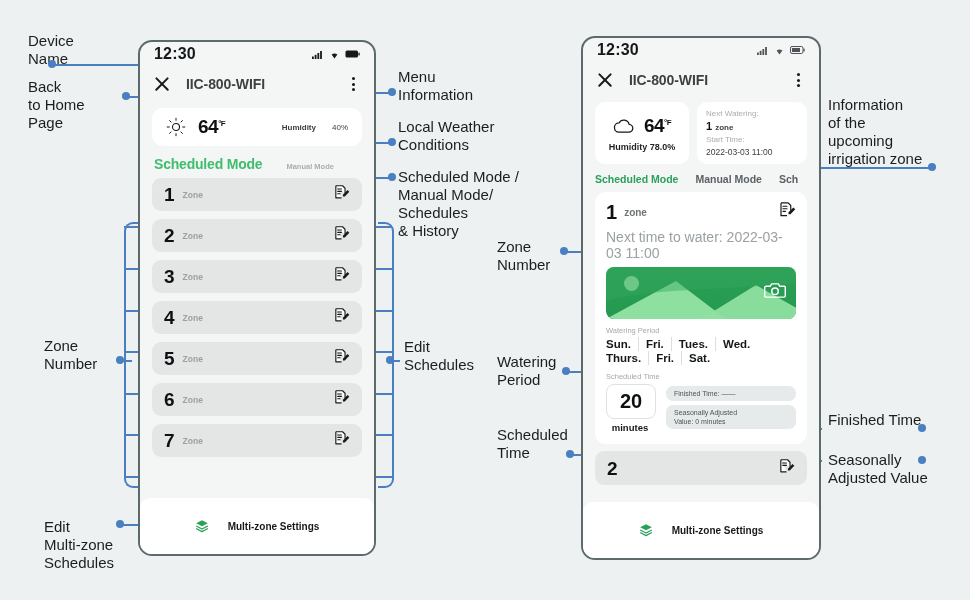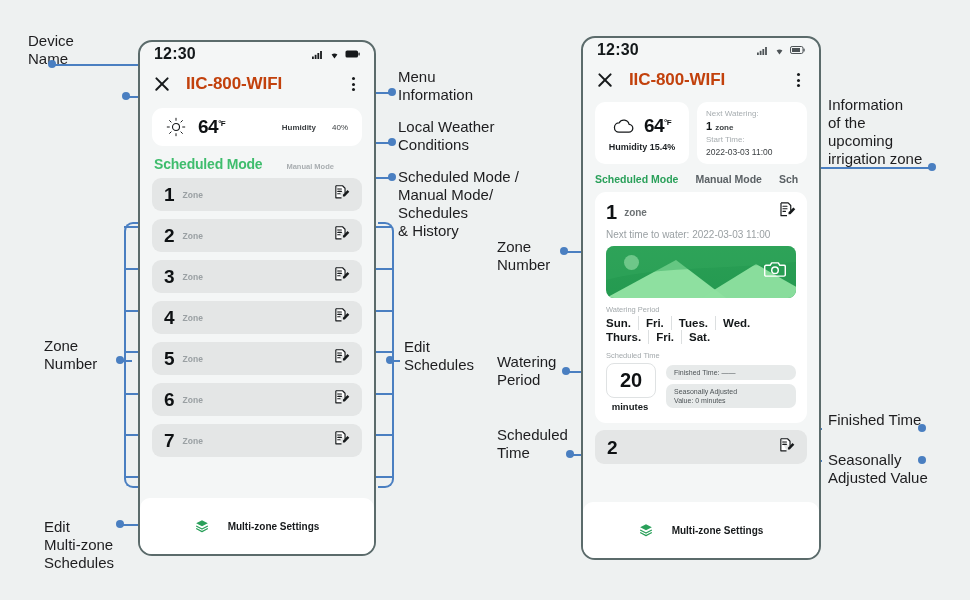--- a/index.html
+++ b/index.html
@@ -58,21 +58,21 @@
   .close-x{
     width:16px;height:16px;position:relative;flex:0 0 auto;cursor:pointer;
   }
   .close-x:before,.close-x:after{
     content:"";position:absolute;left:-1px;top:7px;width:18px;height:2.2px;background:#16191b;border-radius:1px;
   }
   .close-x:before{transform:rotate(45deg);}
   .close-x:after{transform:rotate(-45deg);}
   .devname{
     flex:1;text-align:left;margin-left:16px;
-    font-size:17px;font-weight:bold;color:#c2410c;letter-spacing:-.1px;
+    font-size:14px;font-weight:bold;color:#404040;letter-spacing:-.1px;
   }
   .kebab{width:14px;height:16px;display:flex;flex-direction:column;justify-content:center;align-items:center;gap:2.4px;cursor:pointer;}
   .kebab i{display:block;width:3px;height:3px;border-radius:50%;background:#16191b;}
 
   
   .weather-card{
     margin:6px 12px 0 12px;background:#ffffff;border-radius:11px;height:38px;
     display:flex;align-items:center;padding:0 14px;box-sizing:border-box;
   }
   .temp{font-size:19px;font-weight:bold;color:#0e1113;margin-left:12px;letter-spacing:-.5px;}
@@ -122,21 +122,21 @@
   .r-tabs{display:flex;align-items:center;gap:17px;padding:9px 12px 7px 12px;overflow:hidden;}
   .r-tab{font-size:10.5px;font-weight:bold;color:#5b6165;white-space:nowrap;cursor:pointer;}
   .r-tab.active{color:#2aa05a;}
 
   .r-zone-card{
     margin:0 12px 7px 12px;background:#fff;border-radius:11px;padding:9px 11px 11px 11px;box-sizing:border-box;
   }
   .r-zhead{display:flex;align-items:center;}
   .r-znum{font-size:20px;font-weight:bold;color:#0e1113;line-height:1;}
   .r-zword{font-size:10px;color:#6d7275;margin-left:7px;font-weight:bold;}
-  .r-next-water{font-size:10px;color:#9aa0a3;margin-top:6px;}
+  .r-next-water{font-size:14px;color:#9aa0a3;margin-top:6px;}
 
   .hero{
     margin-top:6px;height:52px;border-radius:8px;position:relative;overflow:hidden;
     background:linear-gradient(180deg,#2a9e55 0%,#249a50 100%);
   }
   .hero .cam{position:absolute;right:10px;top:14px;}
   .hero .sun{position:absolute;left:18px;top:9px;width:15px;height:15px;border-radius:50%;background:#9fe0ae;}
 
   .sec-lbl{font-size:7.5px;color:#a4aaad;margin-top:7px;}
   .days{display:flex;flex-wrap:wrap;margin-top:2px;}
@@ -164,20 +164,23 @@
 
 <div class="stage">
 
   <div class="anno" style="left:28px;top:24px;margin-top:8px;">Device
 Name</div>
   <div class="lead h" style="left:52px;top:64px;width:178px;"></div>
   <div class="lead v" style="left:228px;top:64px;height:32px;"></div>
   <div class="dot" style="left:48px;top:60px;"></div>
   <div class="dot" style="left:224px;top:92px;"></div>
 
+  <div class="anno" style="left:28px;top:78px;">Back
+to Home
+Page</div>
   <div class="lead h" style="left:126px;top:96px;width:40px;"></div>
   <div class="dot" style="left:122px;top:92px;"></div>
   <div class="dot" style="left:160px;top:92px;"></div>
 
   <div class="anno" style="left:44px;top:337px;">Zone
 Number</div>
   <div class="bracket left" style="left:124px;top:222px;width:14px;height:262px;"></div>
   <div class="lead h" style="left:120px;top:360px;width:12px;"></div>
   <div class="dot" style="left:116px;top:356px;"></div>
 
@@ -492,21 +495,21 @@
     </div>
 
     <div class="r-cards">
       <div class="r-weather">
         <div class="r-wtop">
           <svg width="22" height="16" viewBox="0 0 26 18">
             <path d="M7 16.2h11.6a4.6 4.6 0 0 0 .4-9.2A6.4 6.4 0 0 0 7.2 5.4 5.4 5.4 0 0 0 7 16.2z" fill="none" stroke="#16191b" stroke-width="1.5" stroke-linejoin="round"></path>
           </svg>
           <div class="r-temp"><span>64</span><sup>°F</sup></div>
         </div>
-        <div class="r-hum">Humidity  15.4%</div>
+        <div class="r-hum">Humidity  78.0%</div>
       </div>
       <div class="r-next">
         <div class="lbl">Next Watering:</div>
         <div class="z"><span>1</span><small>zone</small></div>
         <div class="lbl">Start Time:</div>
         <div class="val">2022-03-03 11:00</div>
       </div>
     </div>
 
     <div class="r-tabs">

